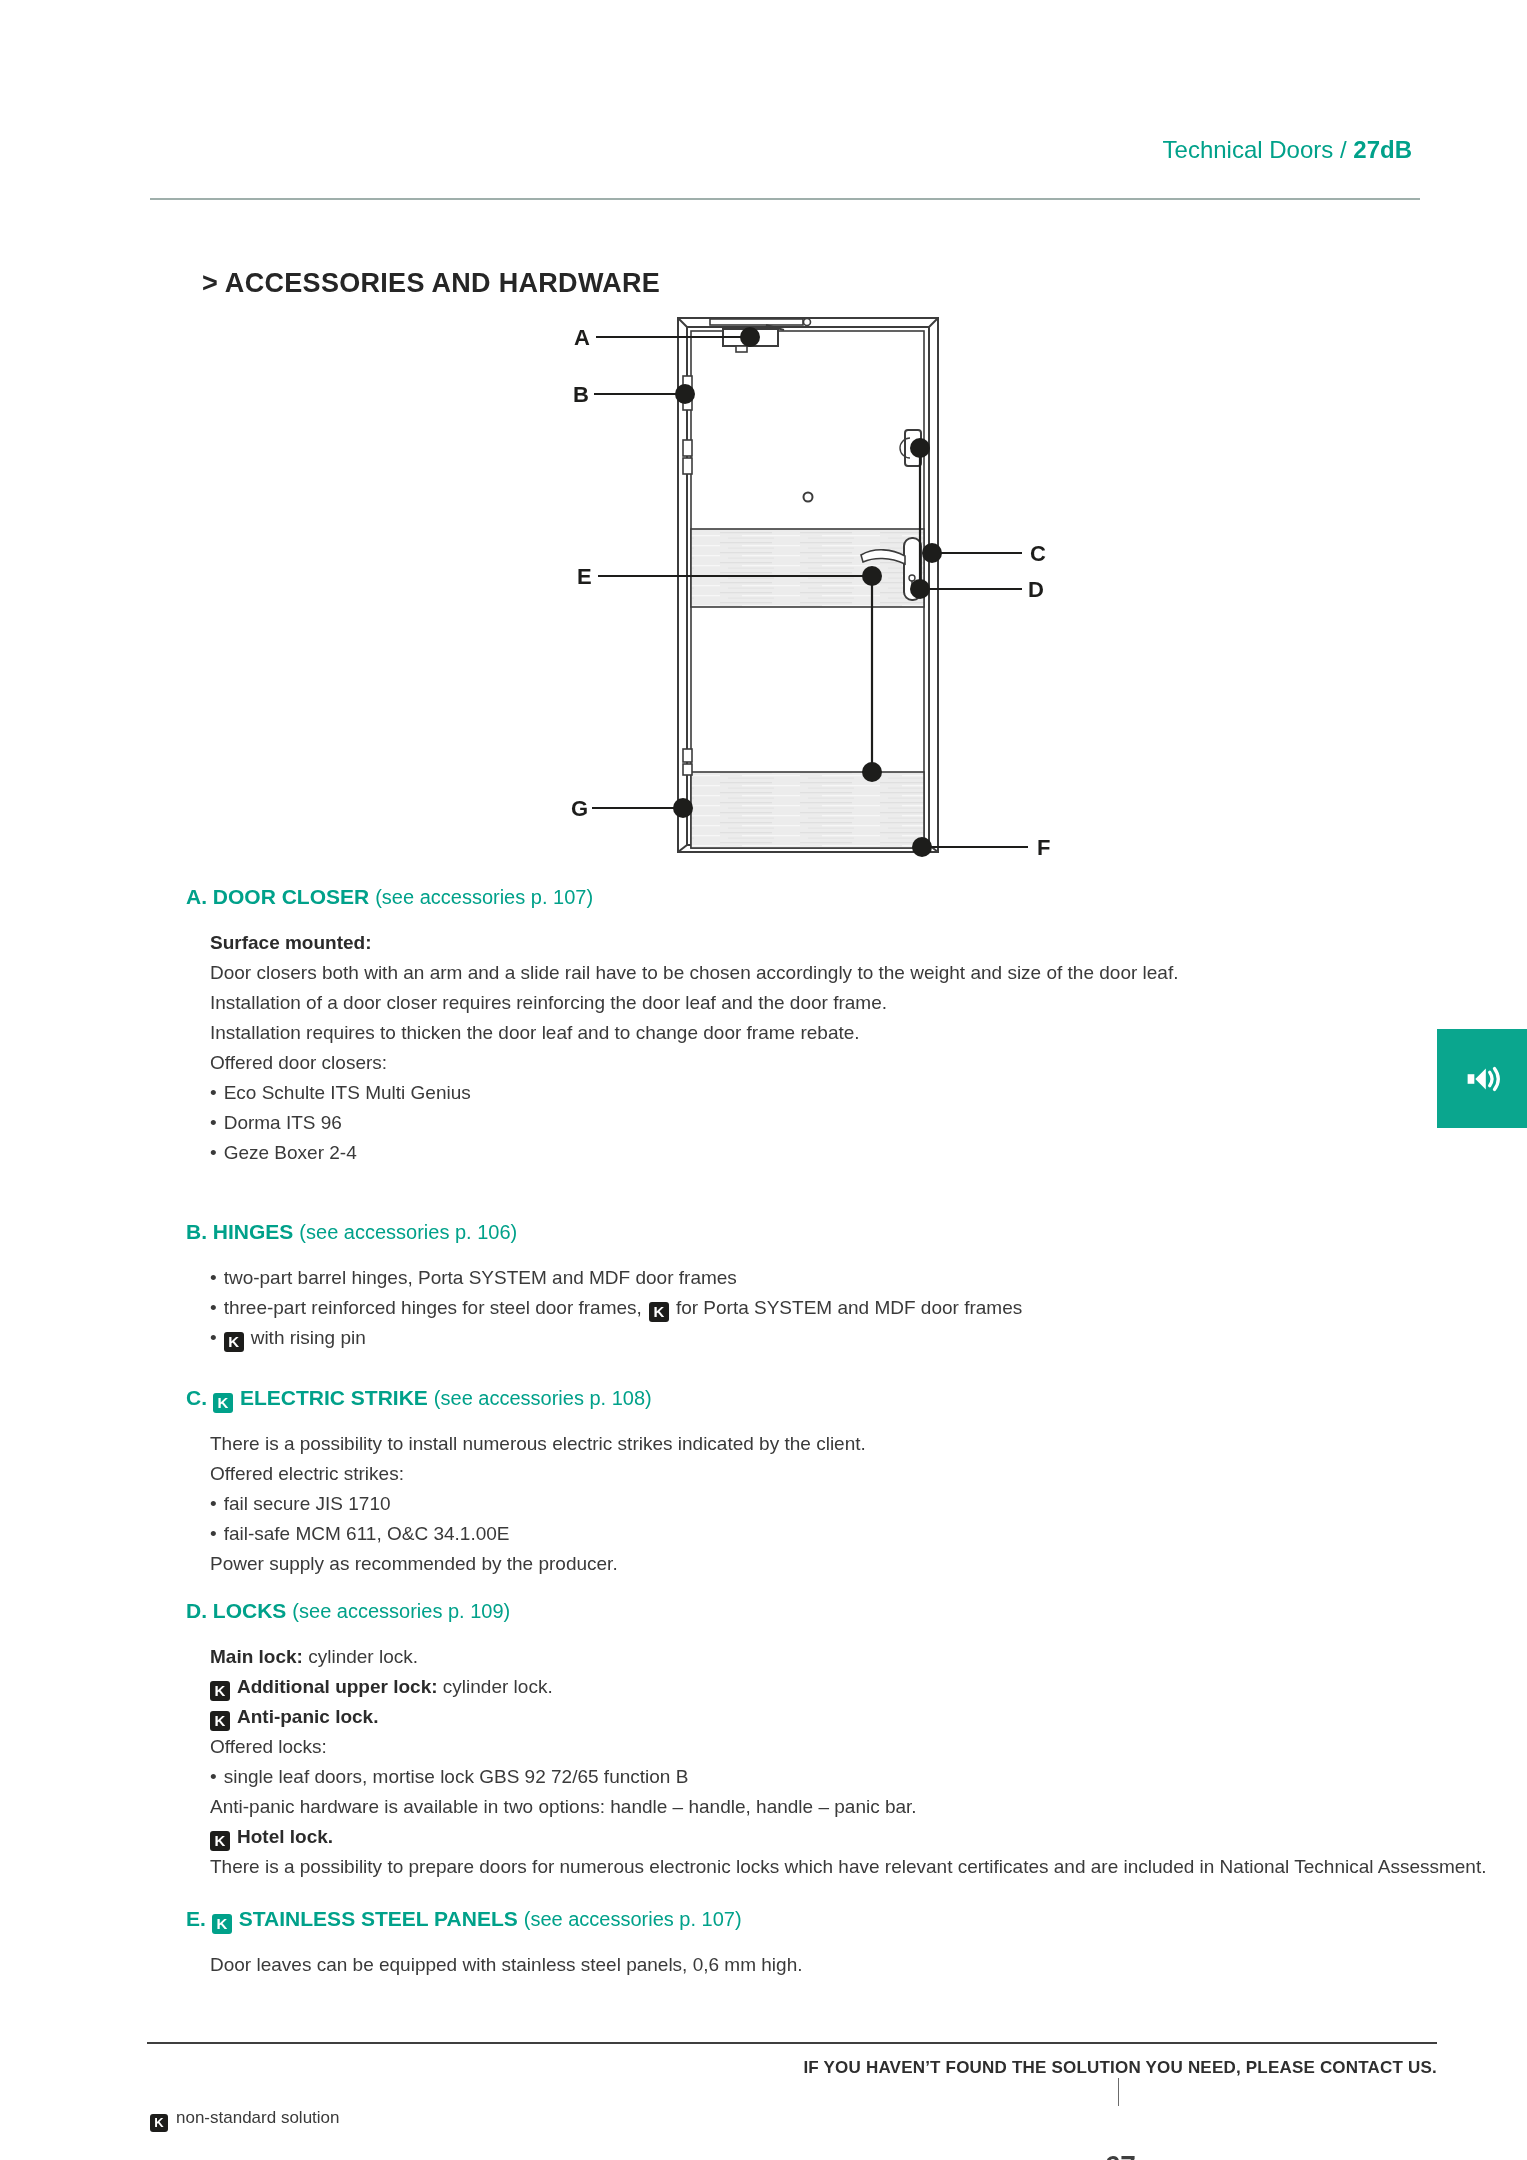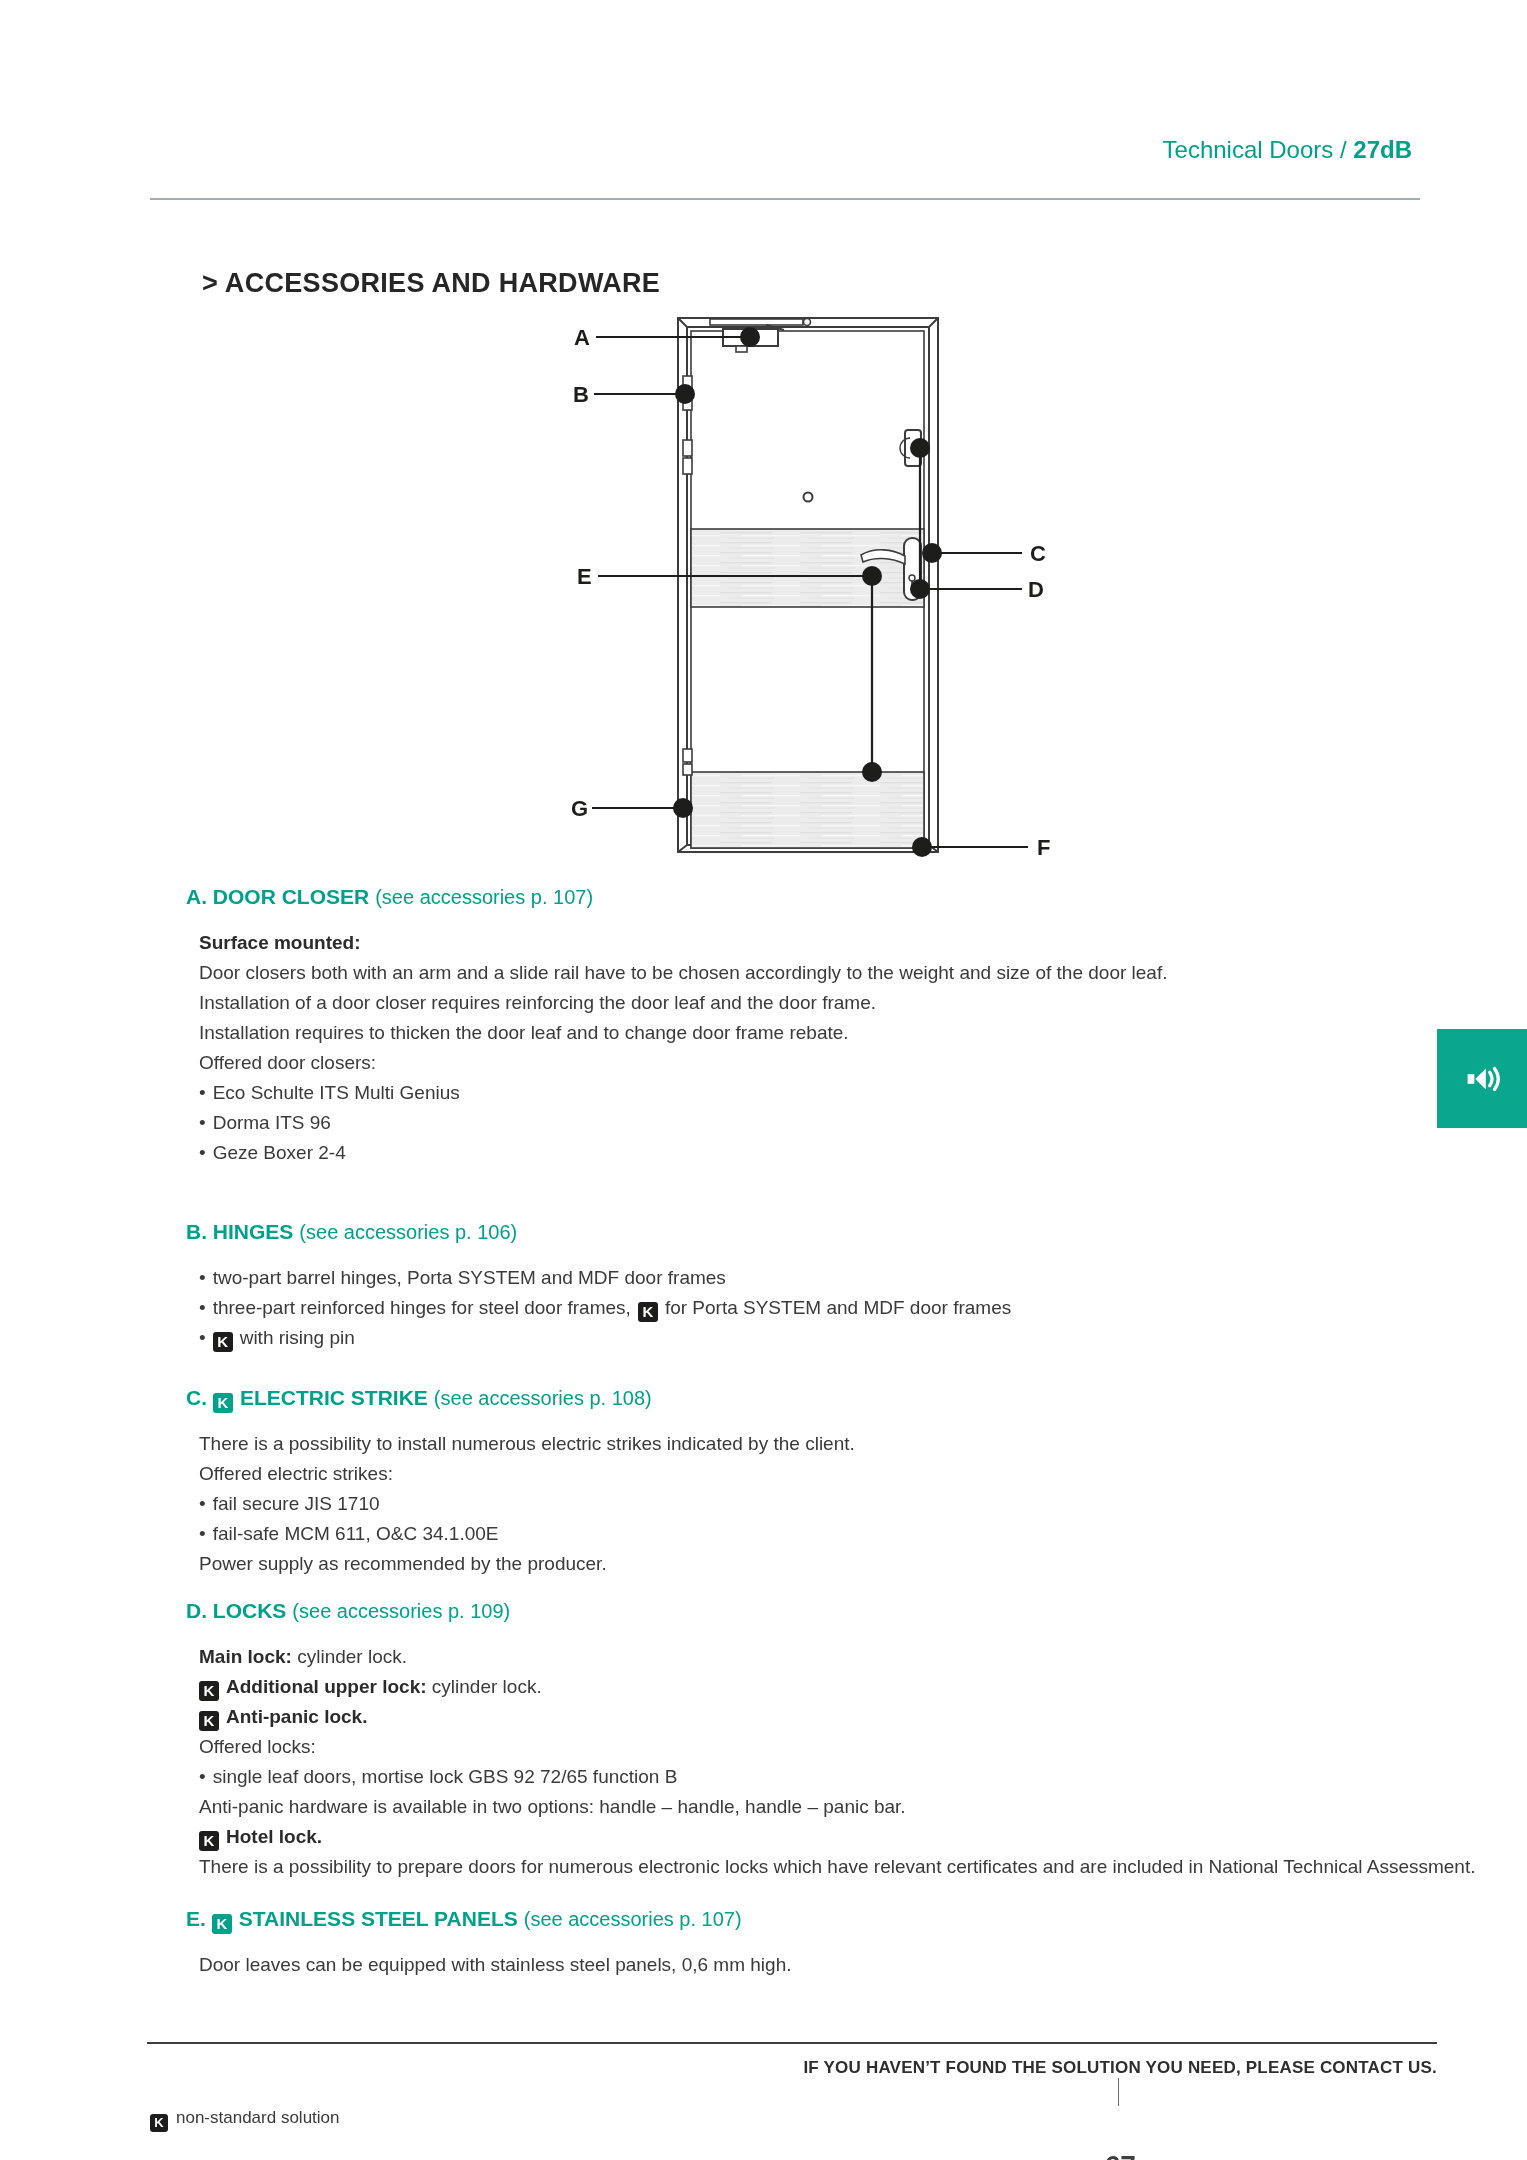--- a/index.html
+++ b/index.html
@@ -15,21 +15,21 @@
   .title{position:absolute;top:252px;left:186px;margin:16px;font-size:27px;font-weight:bold;color:#262626;letter-spacing:.3px;white-space:nowrap;}
   
   .diagram{position:absolute;left:560px;top:300px;}
   .diagram text{font-family:"Liberation Sans",sans-serif;font-weight:bold;font-size:22px;fill:#1d1d1b;}
   
   .sec{position:absolute;left:186px;width:1300px;}
   .shead{margin:0 0 20px 0;font-size:21px;font-weight:bold;color:#00a18a;white-space:nowrap;height:22px;line-height:22px;}
   .shead .hn{font-weight:normal;font-size:20px;margin-left:6px;}
   .shead .hpfx{margin-right:6px;}
   .body{margin-left:13px;font-size:19px;color:#3a3a3a;}
-  .line{height:30px;line-height:30px;white-space:nowrap;}
+  .line{height:30px;line-height:30px;white-space:nowrap;margin-left:11px;}
   .line .lbl{color:#2b2b2b;font-weight:bold;}
   .bullet::before{content:"•";margin-right:7px;color:#3a3a3a;}
   
   .k{display:inline-block;width:20px;height:20px;border-radius:3px;background:#1d1d1b;color:#ffffff;
      font-weight:bold;font-size:15px;line-height:20px;text-align:center;vertical-align:-3px;margin-right:7px;}
   .k.teal{background:#00a18a;}
   .k.kf{width:18px;height:18px;line-height:18px;font-size:13px;margin-right:8px;vertical-align:-4px;}
   
   .audio-tab{position:absolute;left:1437px;top:1029px;width:90px;height:99px;background:#0aa68e;
      display:flex;align-items:center;justify-content:center;}

